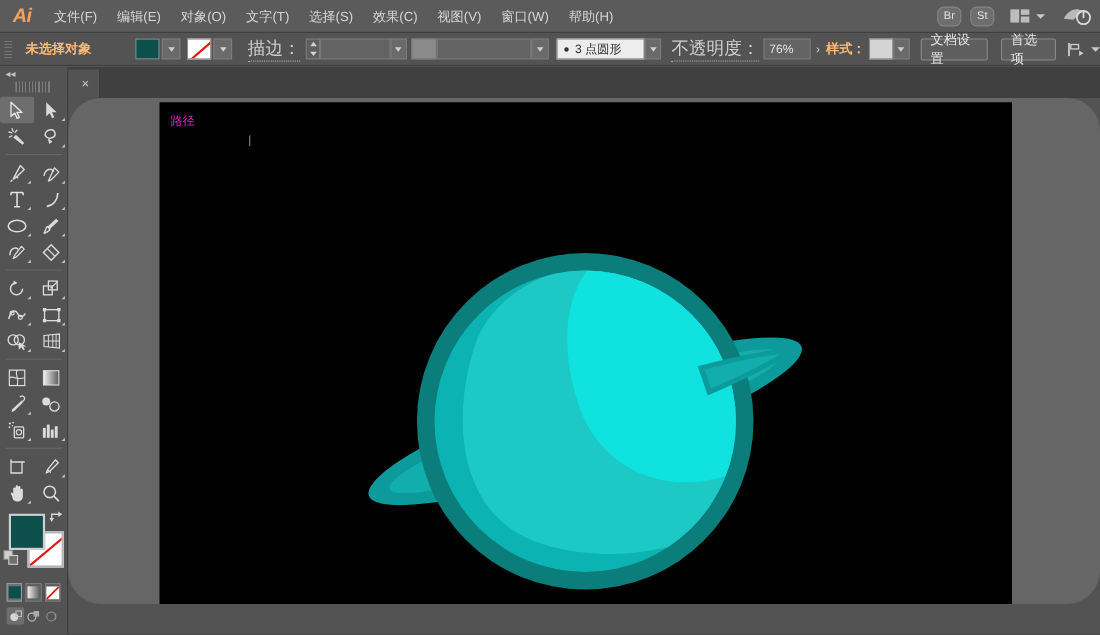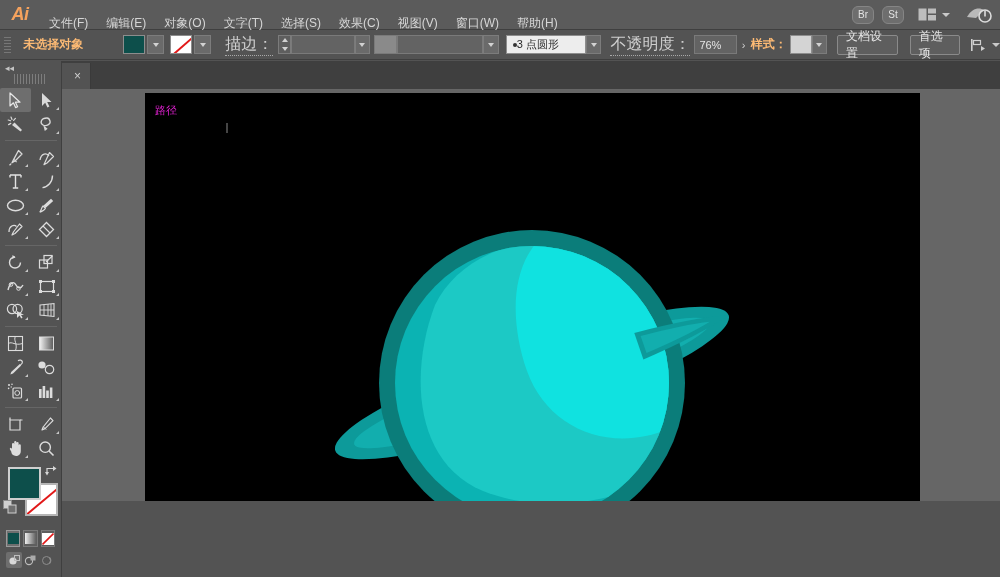--- a/index.html
+++ b/index.html
@@ -17,21 +17,21 @@
     background:#5b5b5b; display:flex; align-items:center;
     border-bottom:1px solid #3f3f3f;
   }
   .ai-logo {
     width:40px; height:30px; display:flex; align-items:center; justify-content:center;
     color:#f5a25d; font-size:18px; font-weight:bold; font-style:italic;
     letter-spacing:-0.5px;
     text-align:center;
   }
   .menu-item {
-    padding:8px 9px; height:30px; line-height:30px;
+    padding:0 9px; height:30px; line-height:30px;
     color:#d6d6d6; font-size:12px; white-space:nowrap; cursor:default;
   }
   .menubar-right { margin-left:auto; display:flex; align-items:center; padding-right:8px; }
   .mini-btn {
     width:22px; height:18px; margin-left:8px;
     background:#6e6e6e; border:1px solid #858585; border-radius:6px;
     color:#e2e2e2; font-size:10px; display:flex; align-items:center; justify-content:center;
   }
   .arrange-ico { margin-left:14px; display:flex; align-items:center; }
   .caretdn {
@@ -74,20 +74,21 @@
   }
   .stp-up { width:0;height:0;border-left:3px solid transparent;border-right:3px solid transparent;border-bottom:4px solid #d2d2d2;}
   .stp-dn { width:0;height:0;border-left:3px solid transparent;border-right:3px solid transparent;border-top:4px solid #d2d2d2;}
   .field-dark {
     height:19px; background:#636363; border:1px solid #7a7a7a;
     display:flex; align-items:center; padding:0 4px; color:#e4e4e4; font-size:11px;
   }
   .field-light {
     height:19px; background:#ededed; border:1px solid #8d8d8d;
     display:flex; align-items:center; padding:0 6px; color:#2a2a2a; font-size:11px;
+    gap:6px;
   }
   .brush-dot { width:4px;height:4px;border-radius:50%;background:#333; }
   .grey-blank { height:19px; background:#8a8a8a; border:1px solid #7a7a7a; }
   .arrow-right { color:#d2d2d2; font-size:11px; }
   .style-swatch { width:24px;height:19px;background:#d4d4d4;border:1px solid #8d8d8d; }
   .ctl-btn {
     height:20px; padding:0 8px; background:#5e5e5e; border:1px solid #8a8a8a;
     border-radius:2px; color:#e6e6e6; font-size:12px; display:flex; align-items:center;
   }
 
@@ -145,22 +146,22 @@
   .modebtn { width:17px;height:17px;border:1px solid #7a7a7a;background:#5e5e5e;
     display:flex;align-items:center;justify-content:center; }
   .modebtn.active { background:#6e6e6e; border-color:#9a9a9a; }
   .drawrow { display:flex; gap:0; padding:5px 6px 0 6px; }
   .drawbtn { width:16px;height:16px;display:flex;align-items:center;justify-content:center; }
   .drawbtn.active { background:#6e6e6e; border-radius:2px; }
   .screenmode { display:flex; justify-content:center; padding-top:8px; }
 
   
   .canvasarea {
-    position:absolute; left:62px; top:89px; width:938px; height:412px;
-    background:#666666; overflow:hidden;
+    position:absolute; left:62px; top:89px; width:938px; height:460px;
+    background:#666666; overflow:hidden;border-radius:30px;
   }
   .artboard {
     position:absolute; left:83px; top:4px; width:775px; height:484px;
     background:#000000;
   }
   .path-label {
     position:absolute; left:10px; top:10px; color:#e020d0; font-size:11px;
     font-family:"Liberation Sans",sans-serif;
   }
   .ab-corner {

